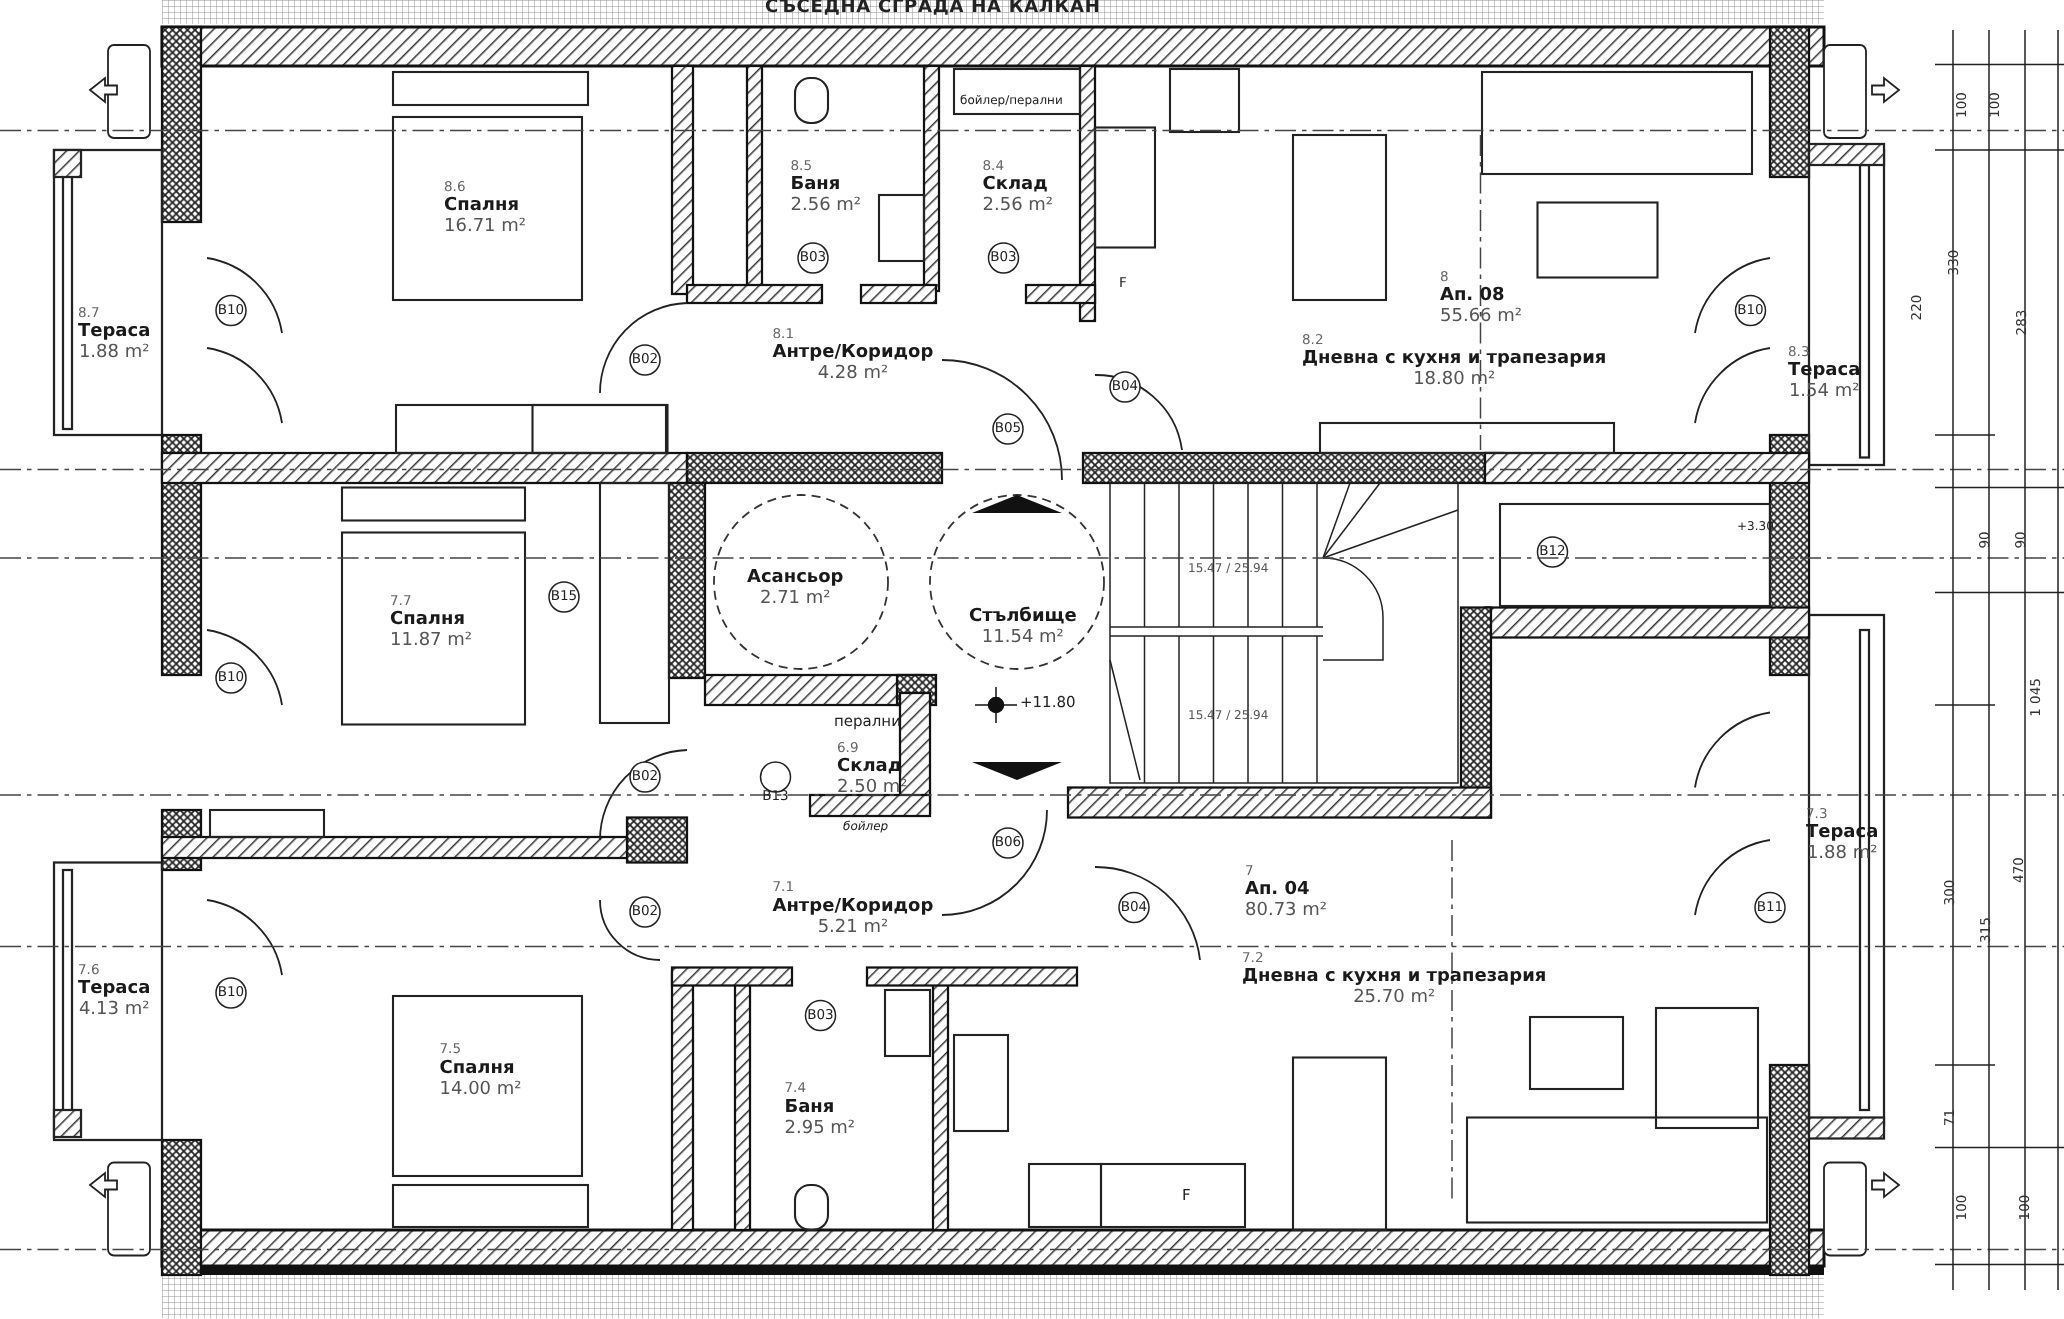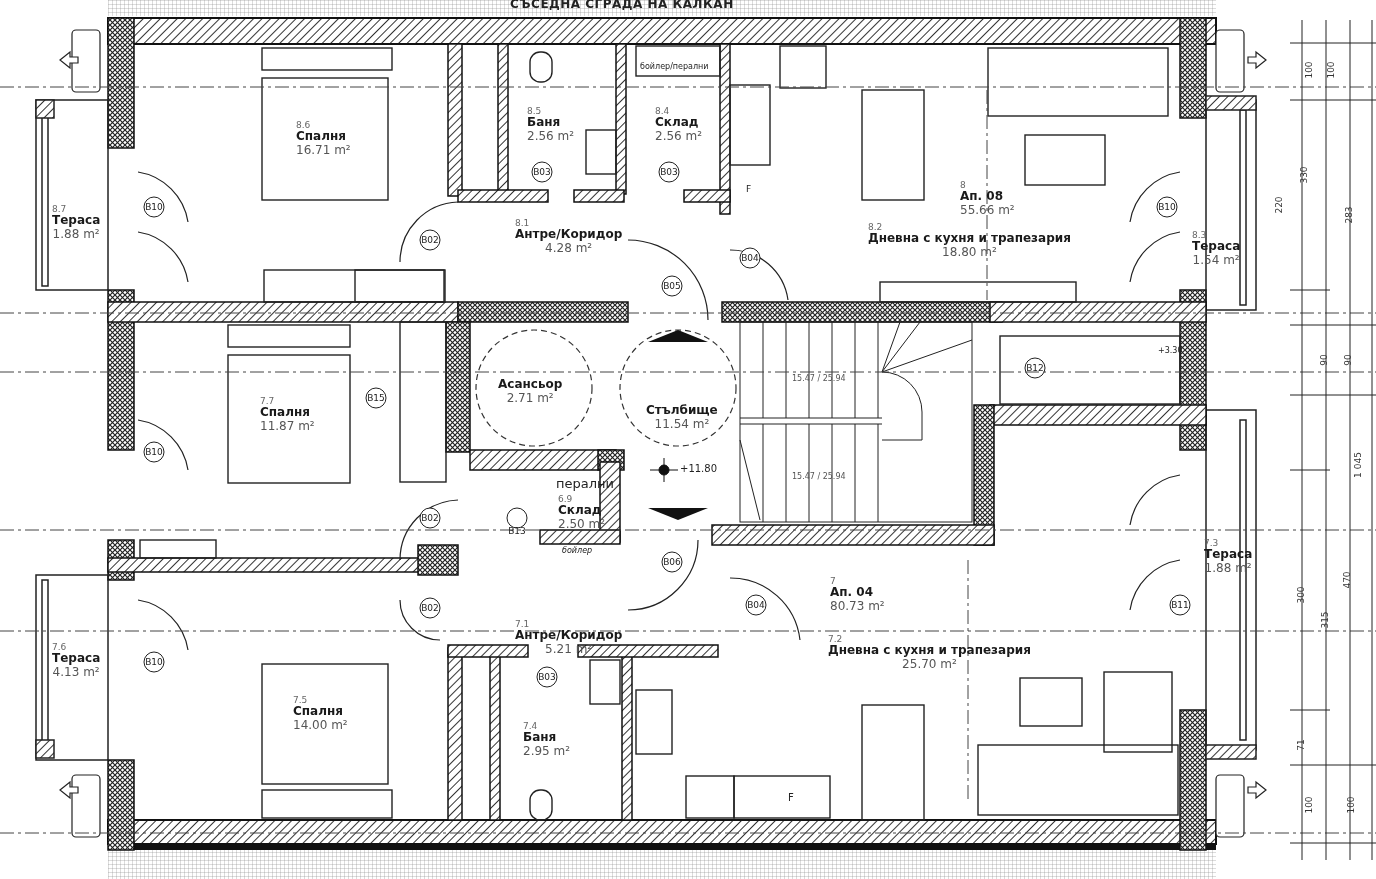--- a/index.html
+++ b/index.html
@@ -298,21 +298,21 @@
 <div class="lbl" style="left:260px;top:396px;">
   <span class="no">7.7</span>
   <span class="nm">Спалня</span>
   <span class="ar">11.87 m²</span>
 </div>
 <div class="lbl" style="left:558px;top:494px;">
   <span class="no">6.9</span>
   <span class="nm">Склад</span>
   <span class="ar">2.50 m²</span>
 </div>
-<div class="lbl" style="left:515px;top:587px;margin-top:32px;">
+<div class="lbl" style="left:515px;top:587px;">
   <span class="no">7.1</span>
   <span class="nm">Антре/Коридор</span>
   <span class="ar">5.21 m²</span>
 </div>
 <div class="lbl" style="left:830px;top:576px;">
   <span class="no">7</span>
   <span class="nm">Ап. 04</span>
   <span class="ar">80.73 m²</span>
 </div>
 <div class="lbl" style="left:828px;top:634px;">
@@ -335,21 +335,21 @@
   <span class="nm">Спалня</span>
   <span class="ar">14.00 m²</span>
 </div>
 <div class="lbl" style="left:523px;top:721px;">
   <span class="no">7.4</span>
   <span class="nm">Баня</span>
   <span class="ar">2.95 m²</span>
 </div>
 
 <div class="lvl" style="left:640px;top:62px;font-size:8px;">бойлер/перални</div>
-<div class="lvl" style="left:556px;top:476px;font-size:13px;">перални</div>
+<div class="lvl" style="left:556px;top:476px;font-size:10px;">перални</div>
 <div class="lvl" style="left:562px;top:546px;font-size:8px;font-style:italic;">бойлер</div>
 <div class="lvl" style="left:746px;top:184px;font-size:9px;">F</div>
 <div class="lvl" style="left:788px;top:792px;font-size:10px;">F</div>
 
 <div class="tag" style="left:430px;top:240px;">B02</div>
 <div class="tag" style="left:542px;top:172px;">B03</div>
 <div class="tag" style="left:669px;top:172px;">B03</div>
 <div class="tag" style="left:750px;top:258px;">B04</div>
 <div class="tag" style="left:672px;top:286px;">B05</div>
 <div class="tag" style="left:672px;top:562px;">B06</div>

